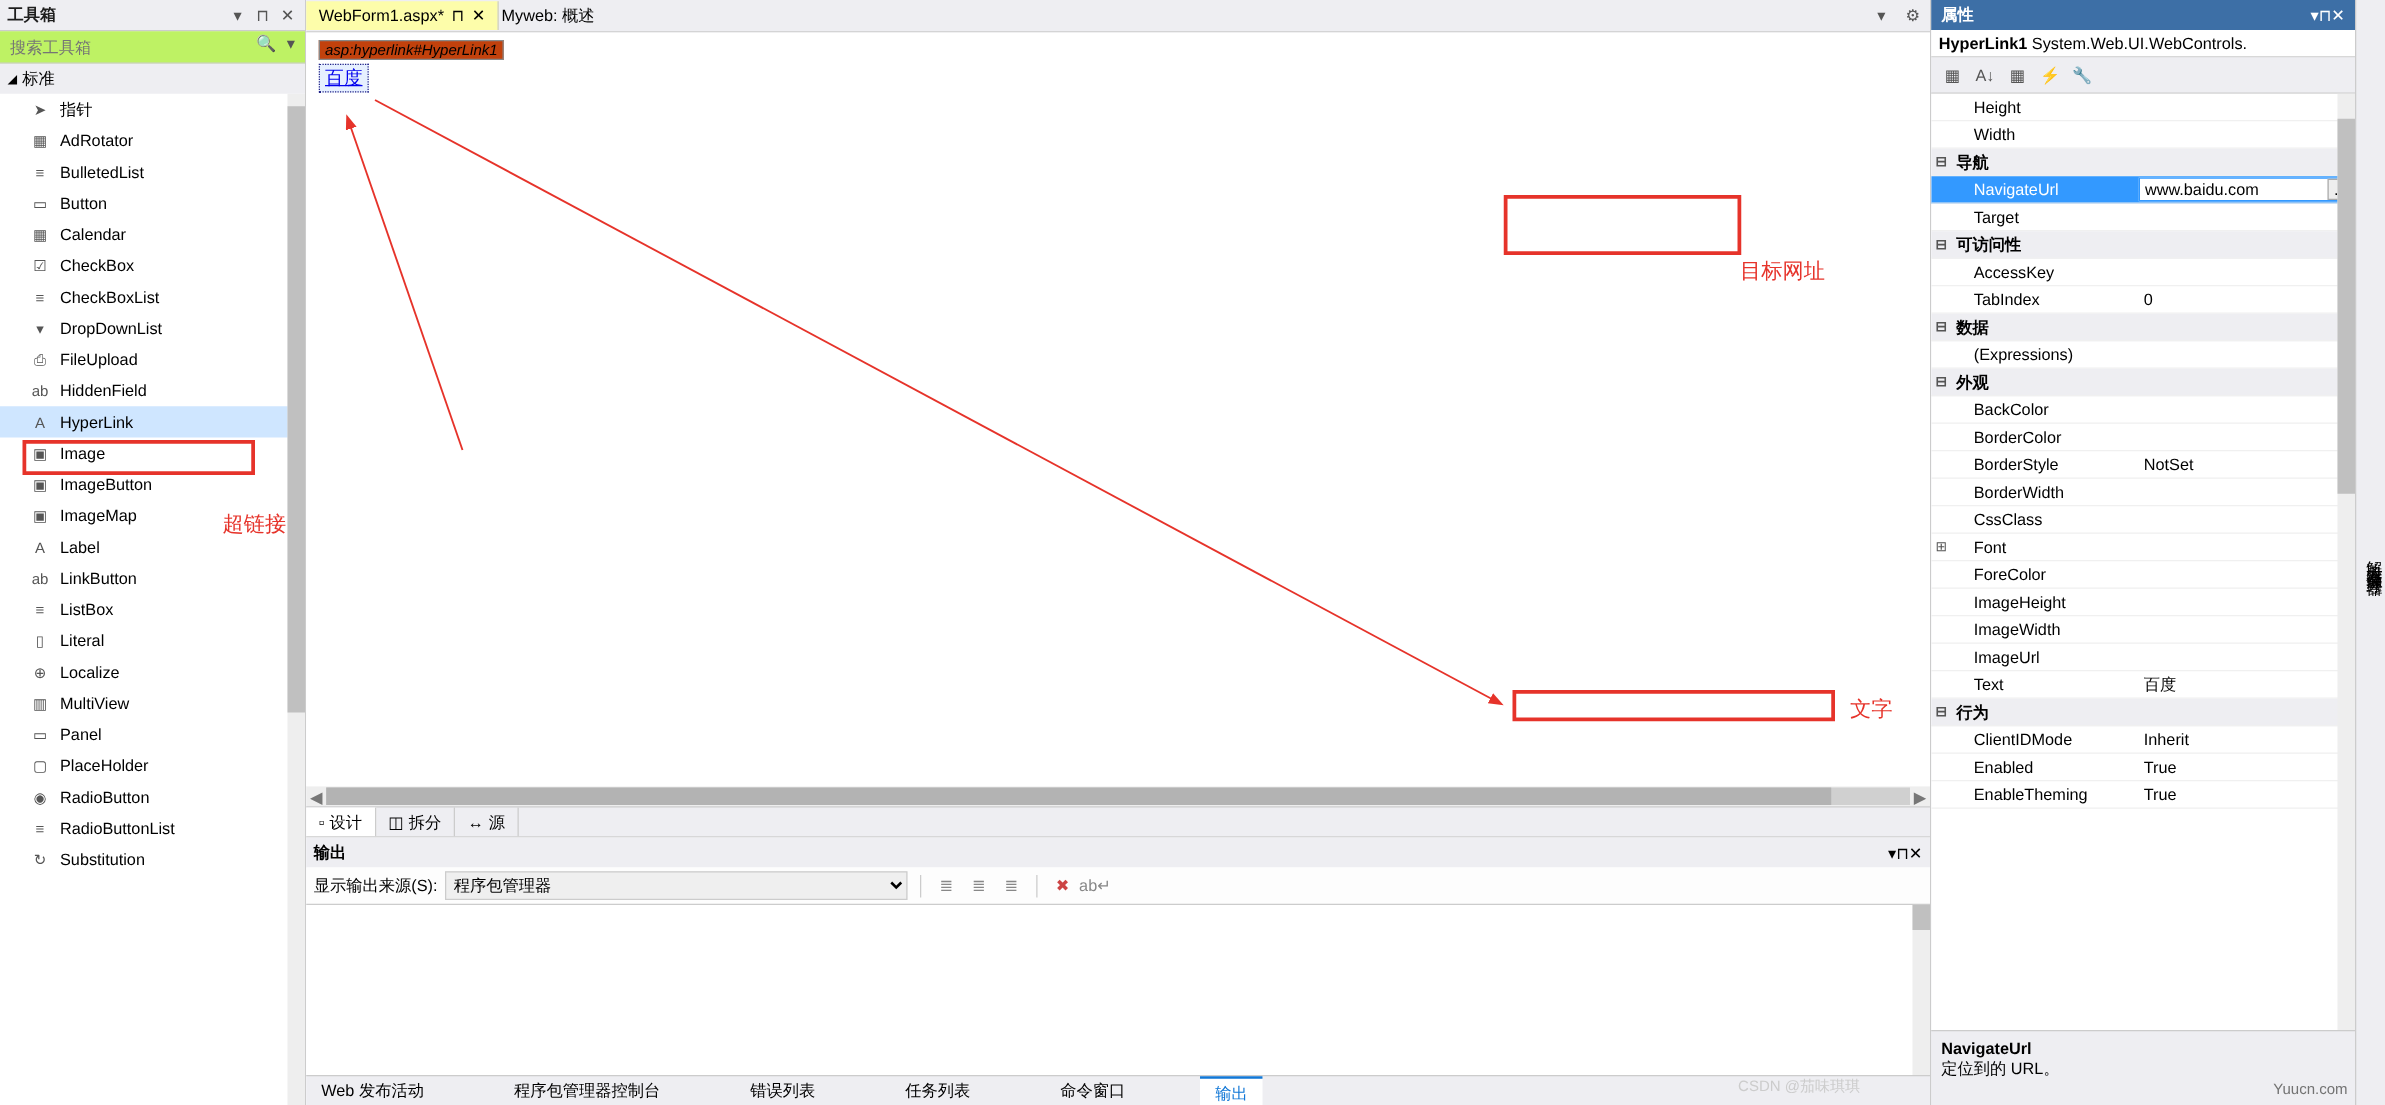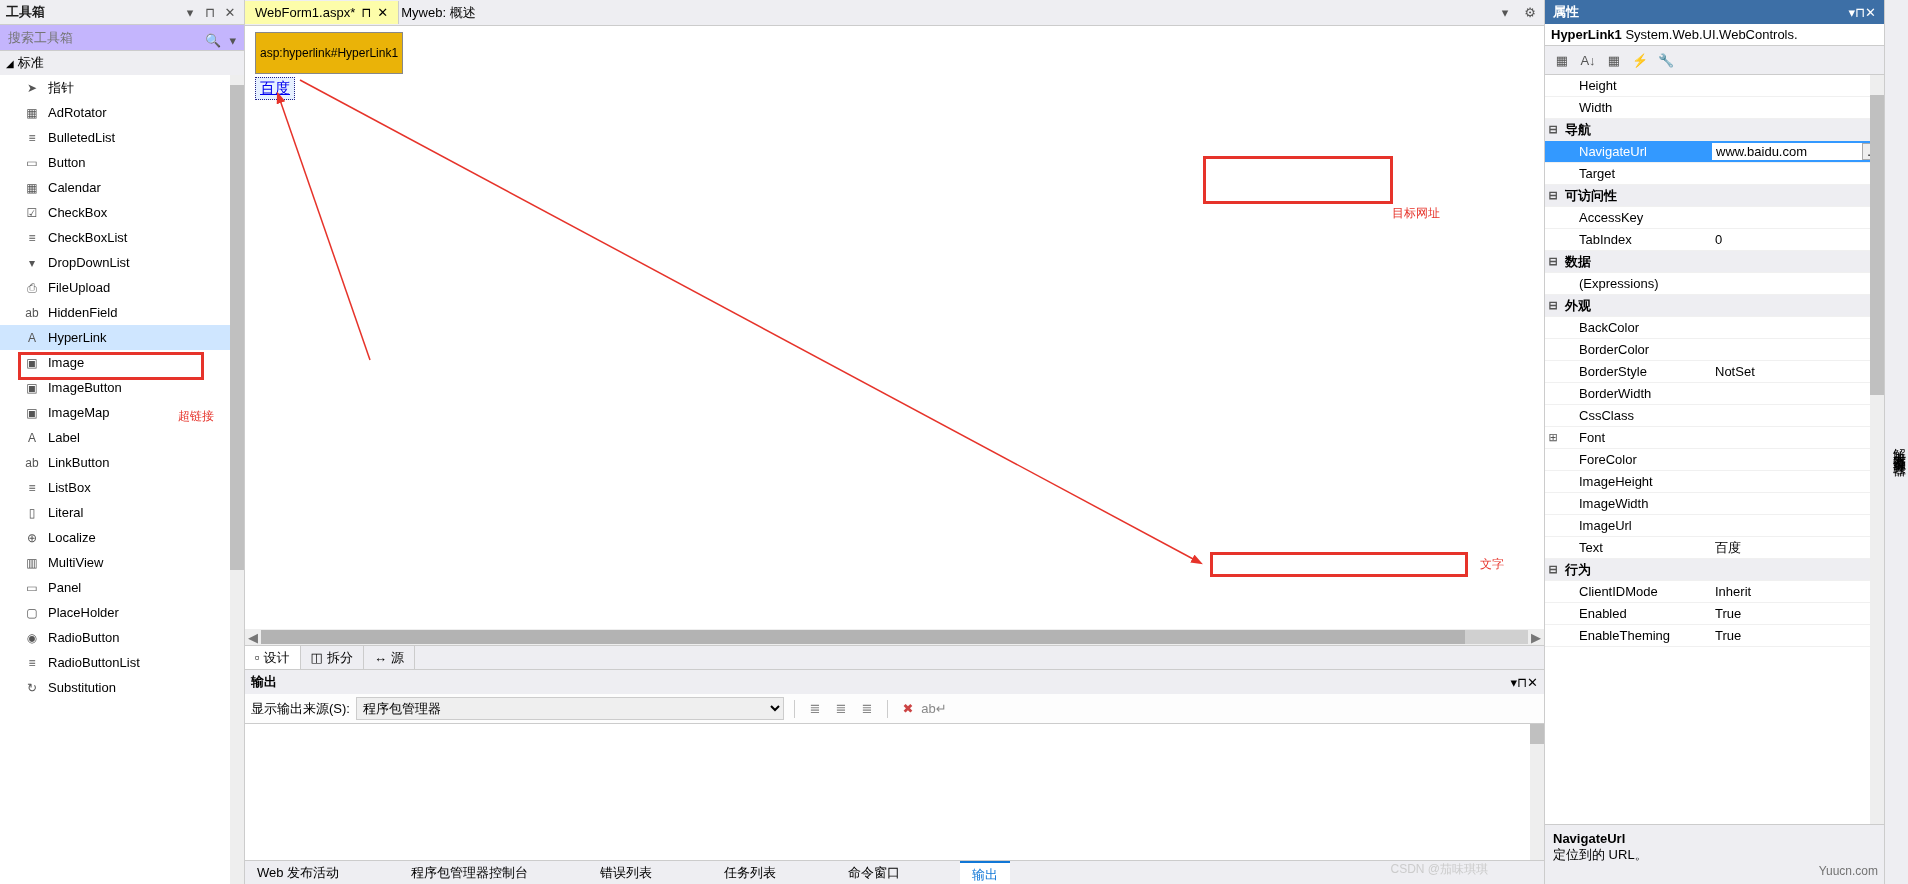--- a/index.html
+++ b/index.html
@@ -4,21 +4,21 @@
 <style>
 * { box-sizing: border-box; margin: 0; padding: 0; font-family: "Microsoft YaHei", "Segoe UI", sans-serif; font-size: 13px; }
 body { background: #fff; width: 1908px; height: 884px; position: relative; overflow: hidden; }
 .layout { display: flex; height: 100%; }
 
 
 .toolbox { width: 245px; border-right: 1px solid #ccc; display: flex; flex-direction: column; background: #eeeef2; }
 .panel-header { display: flex; align-items: center; background: #eeeef2; padding: 3px 6px; border-bottom: 1px solid #ccc; }
 .panel-header .title { flex: 1; font-size: 13px; font-weight: bold; color: #1e1e1e; }
 .panel-header .hicon { width: 16px; height: 16px; display: flex; align-items: center; justify-content: center; color: #555; margin-left: 4px; cursor: pointer; }
-.search-row { display: flex; align-items: flex-end; padding: 2px 4px; border-bottom: 1px solid #ccc; background: #c4b5fd; }
+.search-row { display: flex; align-items: flex-start; padding: 2px 4px; border-bottom: 1px solid #ccc; background: #bef264; }
 .search-row input { flex: 1; border: none; outline: none; padding: 3px 4px; background: transparent; }
 .search-row .search-icon { color: #555; padding: 0 4px; }
 .cat-header { background: #eeeef2; padding: 3px 6px; display: flex; align-items: center; cursor: pointer; }
 .cat-header .tri { font-size: 10px; margin-right: 4px; }
 .tool-list { flex: 1; overflow: hidden; background: #fff; position: relative; }
 .tool-item { display: flex; align-items: center; padding: 3px 6px 3px 22px; cursor: pointer; height: 25px; }
 .tool-item.selected { background: #cfe6ff; }
 .tool-item .ticon { width: 20px; text-align: center; color: #555; font-size: 12px; }
 .tool-item .tlabel { margin-left: 6px; }
 .tool-scroll { position: absolute; right: 0; top: 0; bottom: 0; width: 14px; background: #eee; }
@@ -26,36 +26,36 @@
 
 
 .center { flex: 1; display: flex; flex-direction: column; background: #fff; }
 .tabs { display: flex; align-items: center; background: #eeeef2; border-bottom: 1px solid #ccc; height: 26px; }
 .tab { padding: 4px 10px; display: flex; align-items: center; gap: 6px; background: #f5f5f5; border-right: 1px solid #ccc; cursor: pointer; }
 .tab.active { background: #fdfdaa; }
 .tab2 { padding: 4px 2px; }
 .tabs .spacer { flex: 1; }
 .gear { padding: 0 8px; color: #555; }
 .design-surface { flex: 1; background: #fff; position: relative; overflow: hidden; padding: 6px; }
-.element-tag { display: inline-block; border: 1px solid #888; background: #eab308; padding: 13px 4px; font-size: 12px; margin-left: 4px; }
+.element-tag { display: inline-block; border: 1px solid #888; background: #c2410c; padding: 0 4px; font-size: 12px; margin-left: 4px; font-style: italic; }
 .hyperlink-el { display: inline-block; border: 1px dotted #228; background: #e6f0ff; color: #0000ee; text-decoration: underline; padding: 1px 4px; margin: 3px 0 0 4px; font-size: 15px; }
 .h-scroll { height: 16px; background: #eee; display: flex; align-items: center; }
 .h-scroll .ar { width: 16px; text-align: center; color: #777; }
 .h-scroll .track { flex: 1; background: #d0d0d0; height: 14px; position: relative; }
 .h-scroll .hthumb { position: absolute; left: 0; width: 95%; height: 100%; background: #b3b3b3; }
 .view-tabs { display: flex; border-top: 1px solid #ccc; background: #eeeef2; height: 24px; }
 .vtab { padding: 3px 10px; border-right: 1px solid #ccc; display: flex; align-items: center; gap: 4px; cursor: pointer; }
 .vtab.active { background: #fff; }
 
 
 .output { border-top: 1px solid #ccc; display: flex; flex-direction: column; height: 215px; }
 .out-head { background: #eeeef2; padding: 3px 6px; display: flex; align-items: center; }
 .out-head .otitle { flex: 1; font-weight: bold; }
 .out-toolbar { display: flex; align-items: center; padding: 3px 6px; gap: 6px; border-bottom: 1px solid #ccc; background: #fdfdfd; }
-.out-toolbar select { width: 428px; padding: 2px; border: 1px solid #ccc; }
+.out-toolbar select { width: 370px; padding: 2px; border: 1px solid #ccc; }
 .out-toolbar .divider { width: 1px; height: 18px; background: #ccc; margin: 0 4px; }
 .out-toolbar .obtn { width: 20px; height: 20px; color: #888; display: flex; align-items: center; justify-content: center; }
 .out-body { flex: 1; background: #fff; position: relative; }
 .out-body .vscroll { position: absolute; right: 0; top: 0; bottom: 0; width: 14px; background: #eee; }
 .out-body .othumb { background: #c0c0c0; width: 100%; height: 20px; }
 .bottom-tabs { display: flex; border-top: 1px solid #ccc; background: #eeeef2; height: 24px; gap: 48px; }
 .btab { padding: 3px 12px; cursor: pointer; }
 .btab.active { color: #1177d6; border-top: 2px solid #1177d6; background: #fff; }
 
 
@@ -79,21 +79,21 @@
 .prow.selected .pval .ellipsis { margin-left: auto; border: 1px solid #aaa; padding: 0 4px; background: #eee; cursor: pointer; }
 .pdesc { border-top: 1px solid #ccc; padding: 6px 8px; background: #eeeef2; height: 60px; }
 .pdesc .dname { font-weight: bold; }
 .pscroll { position: absolute; right: 0; top: 0; bottom: 0; width: 14px; background: #eee; }
 .pthumb { background: #c0c0c0; width: 100%; height: 40%; margin-top: 20px; }
 
 
 .solution { width: 24px; background: #eeeef2; border-left: 1px solid #ccc; writing-mode: vertical-rl; text-align: center; padding-top: 10px; cursor: pointer; letter-spacing: 2px; }
 
 
-.anno-red { position: absolute; color: #e6332a; font-size: 12px; font-weight: 500; pointer-events: none; }
+.anno-red { position: absolute; color: #e6332a; font-size: 17px; font-weight: 500; pointer-events: none; }
 .redbox { position: absolute; border: 3px solid #e6332a; pointer-events: none; }
 .watermark { position: absolute; color: #ccc; font-size: 12px; }
 svg.arrow { position: absolute; pointer-events: none; }
 </style>
 </head>
 <body>
 
 <div class="layout">
 
   <div class="toolbox">

